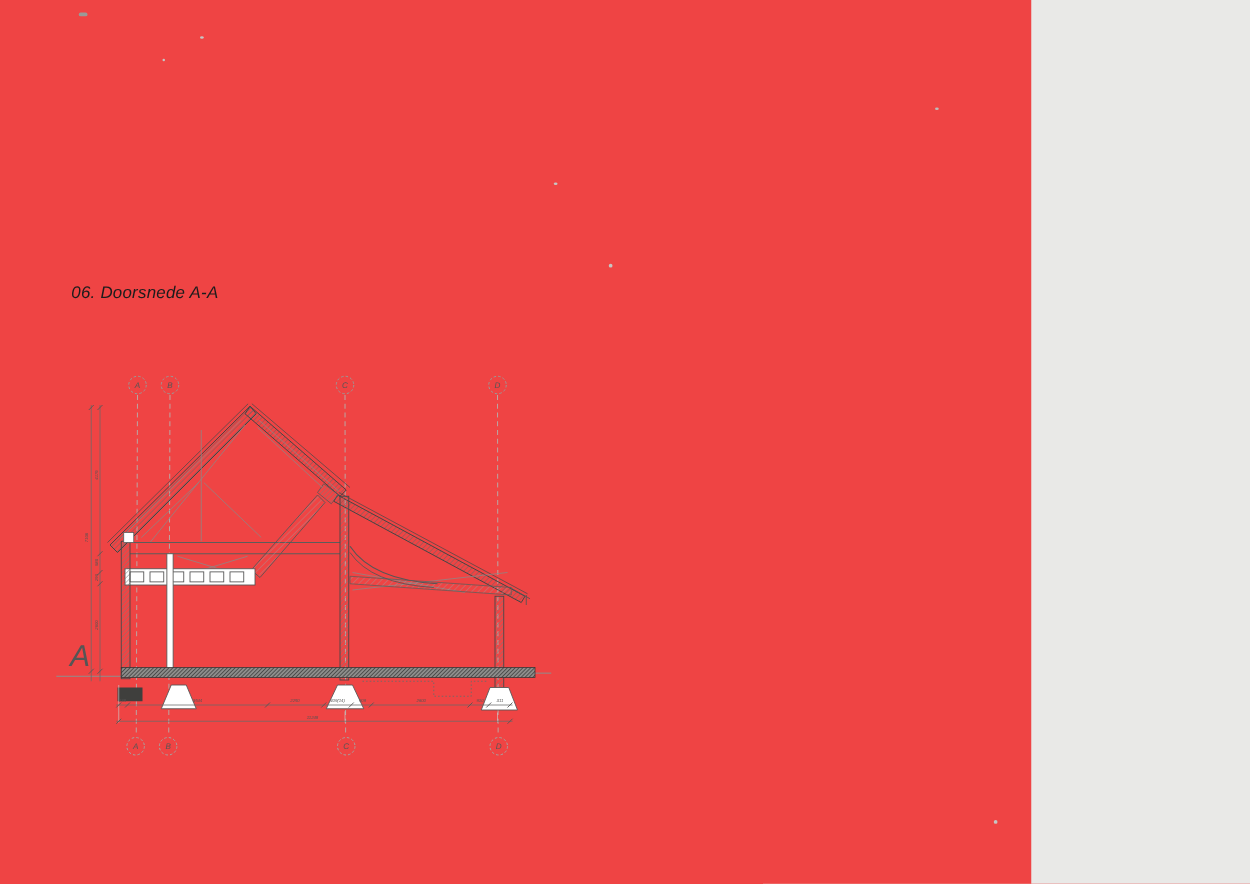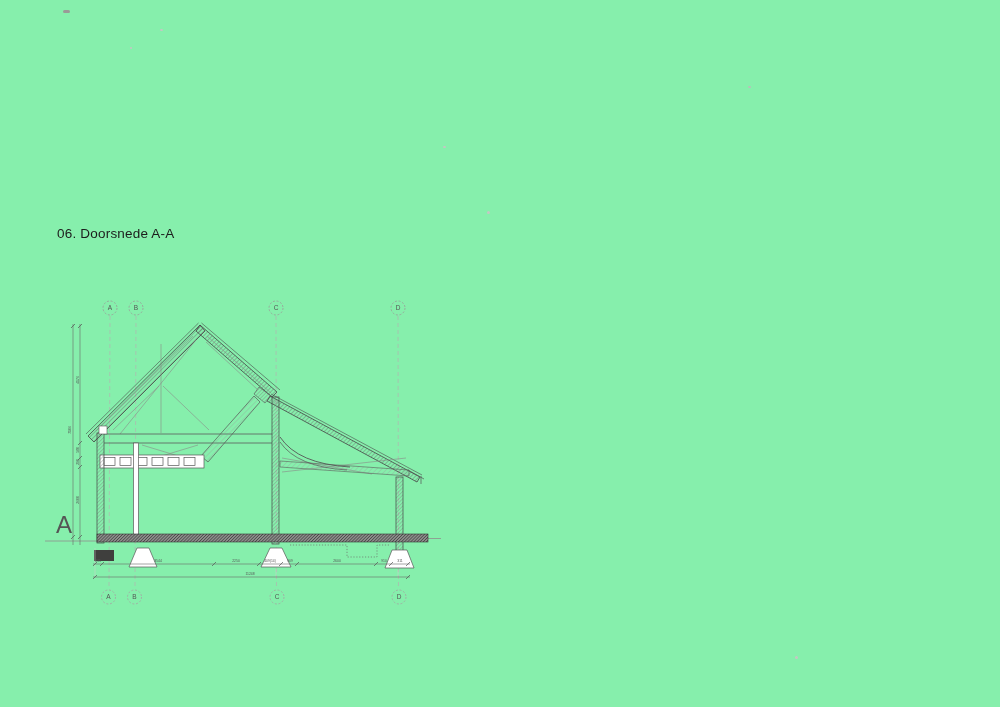--- a/index.html
+++ b/index.html
@@ -2,22 +2,22 @@
 <html><head>
 <meta charset="utf-8">
 <style>
   html,body{margin:0;padding:0;}
   body{
     width:1000px;height:707px;
     background:#e9e9e7;
     font-family:"Liberation Sans", sans-serif;
   }
   .page{
-    position:relative;width:1000px;height:707px;
-    background:#86efac;overflow:hidden;
+    position:relative;width:825px;height:707px;
+    background:#ef4444;overflow:hidden;font-style:italic;
   }
   .title{
     position:absolute;left:57px;top:226px;
     font-size:13.5px;color:#1c1c1c;letter-spacing:0.2px;
   }
   svg{position:absolute;left:0;top:0;}
   svg text{font-family:"Liberation Sans", sans-serif;fill:#555;}
   .speck{position:absolute;border-radius:50%;background:#c6c6c3;}
 </style>
 </head>

